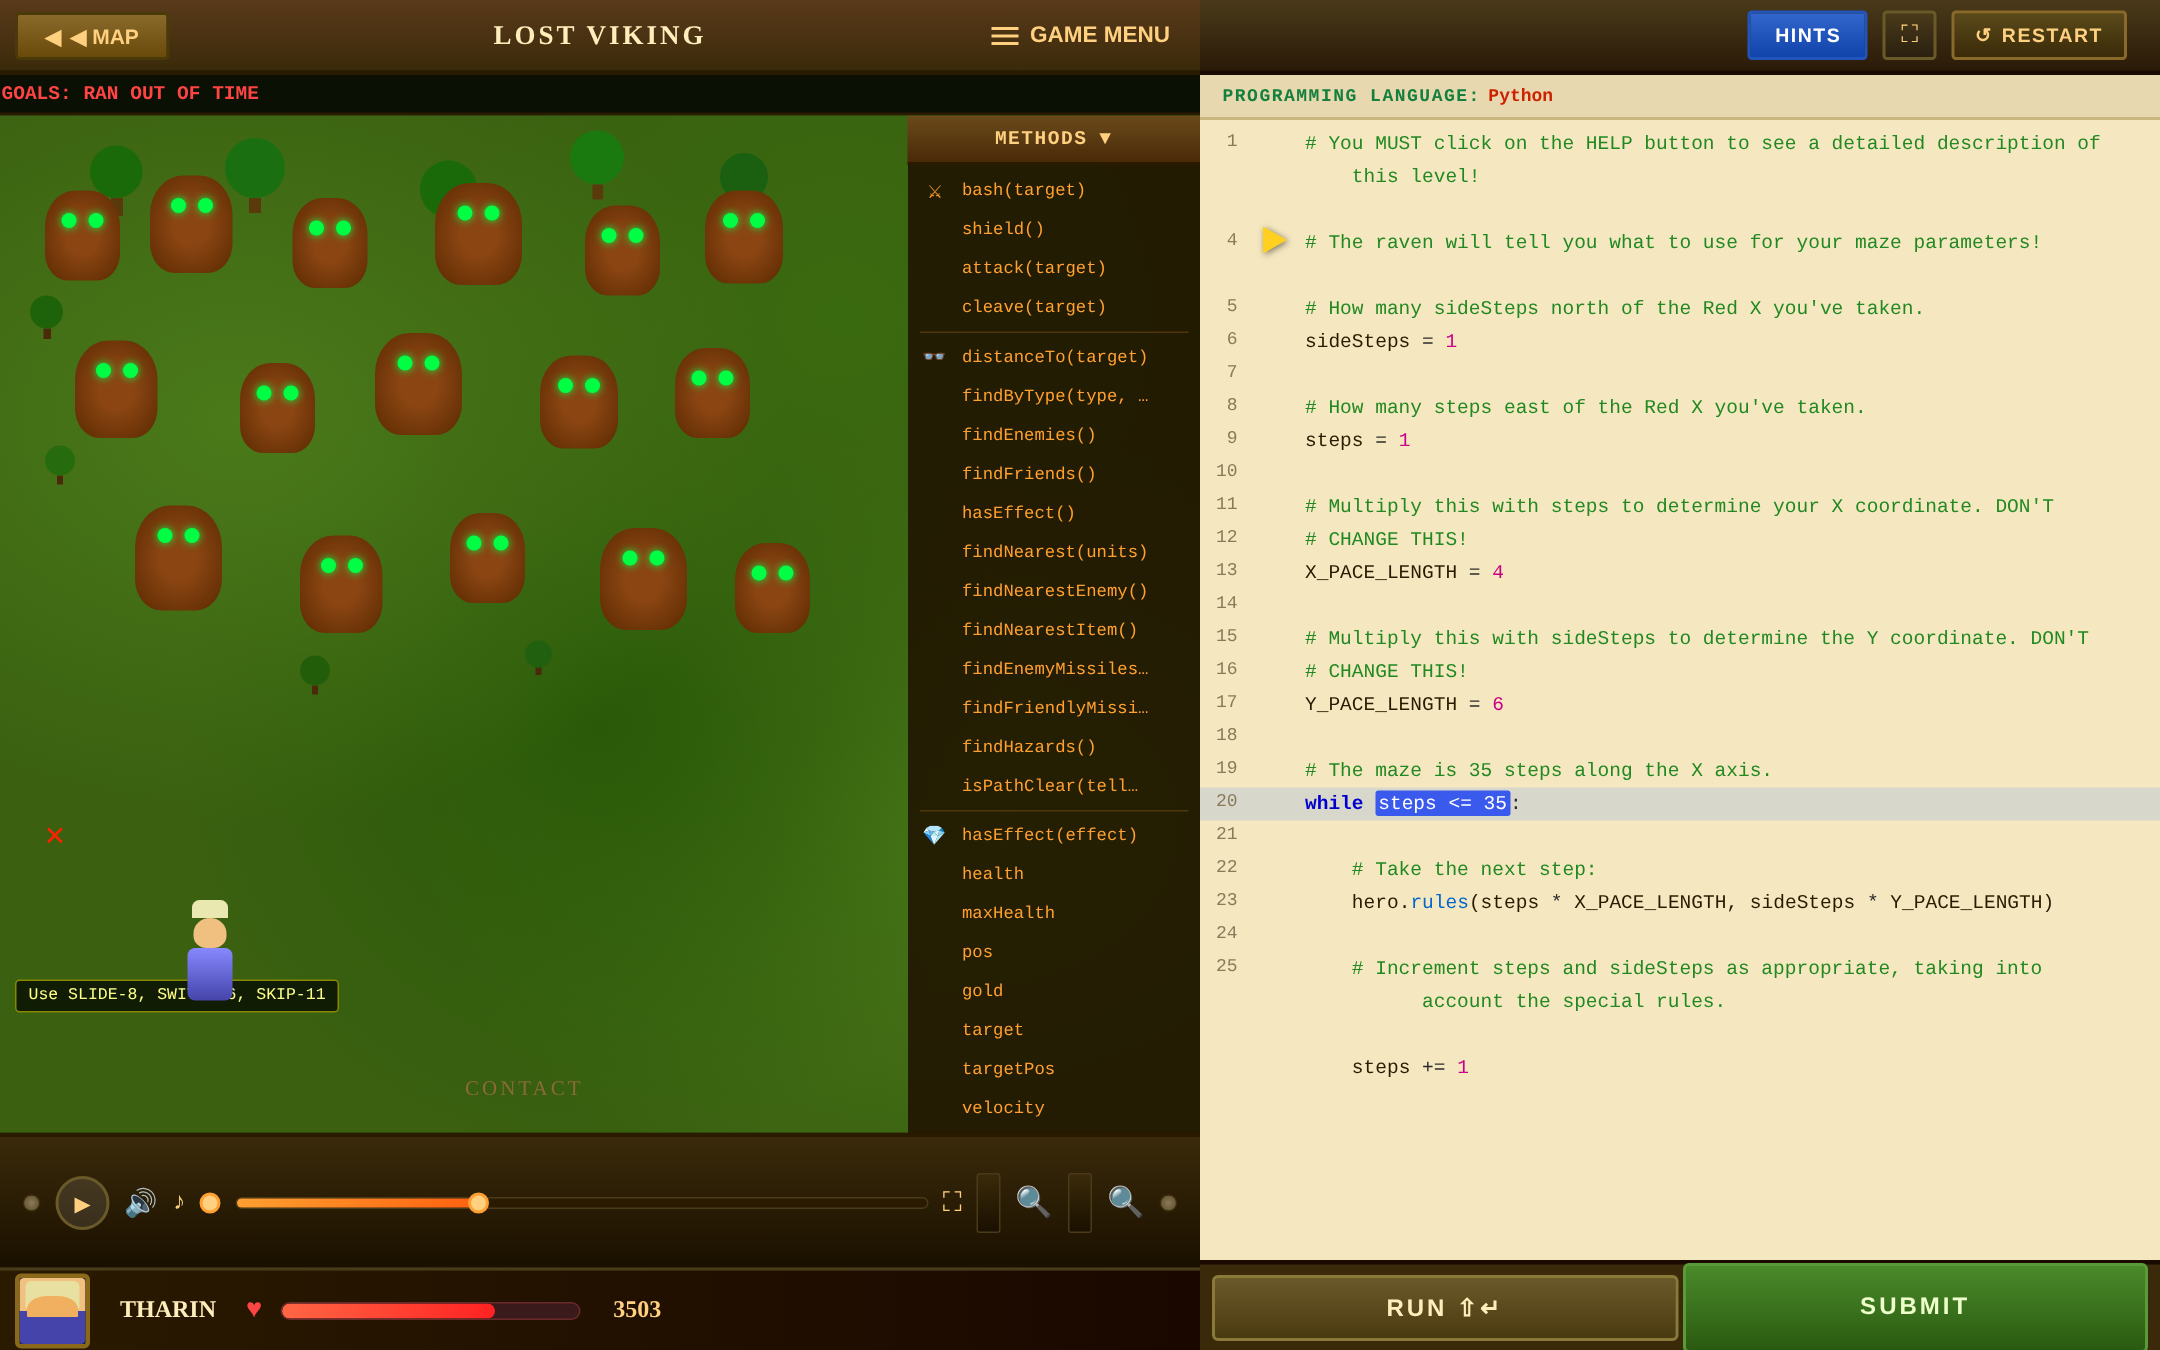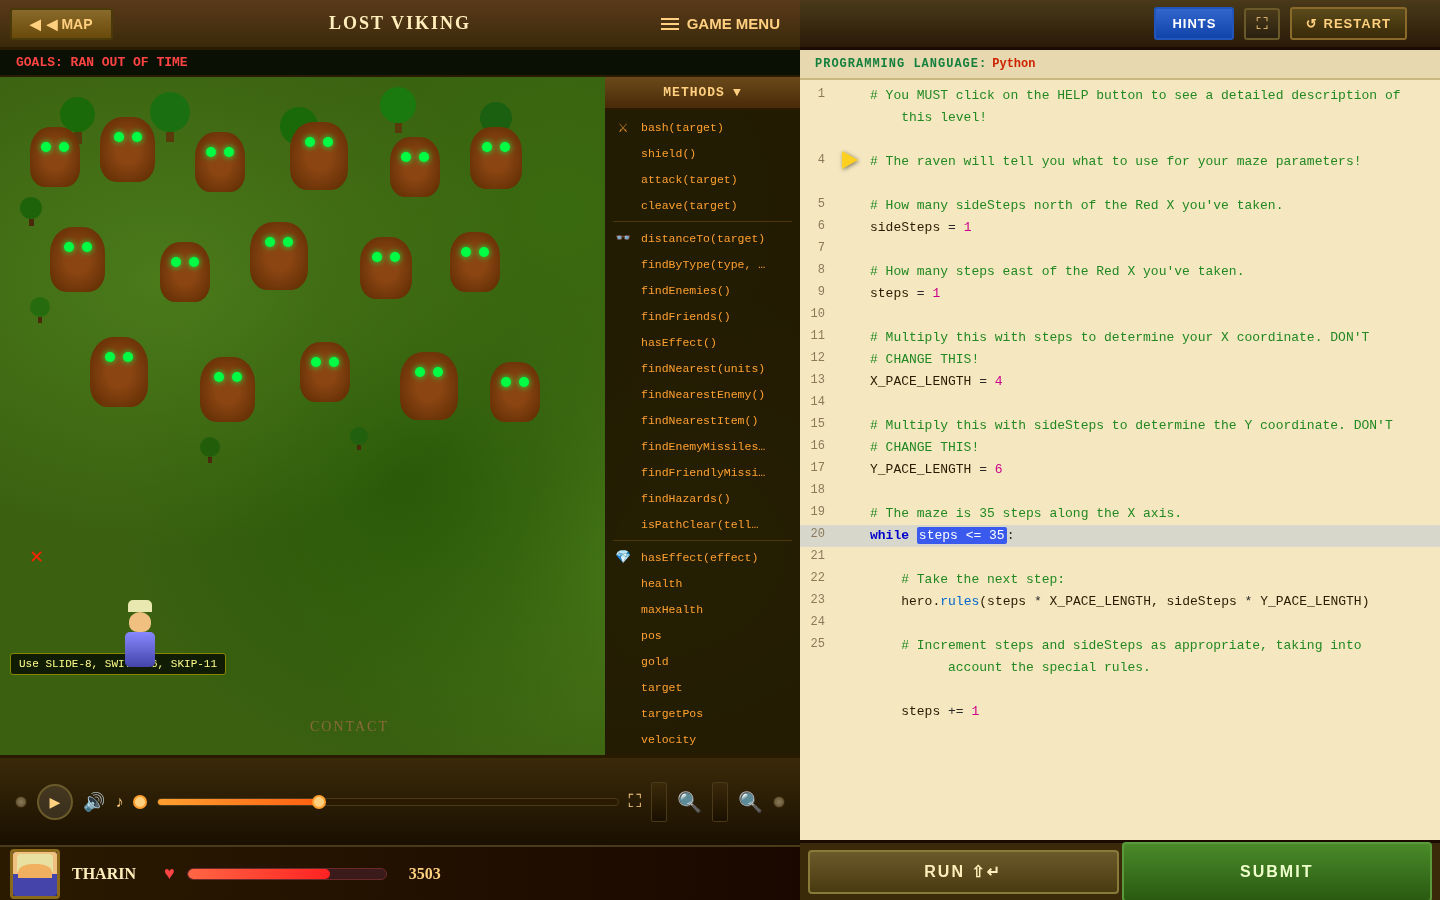--- a/index.html
+++ b/index.html
@@ -80,21 +80,21 @@
       background: #ffd080;
       display: block;
     }
 
     
     #goals-bar {
       background: rgba(0,0,0,0.6);
       color: #ff4444;
       font-size: 13px;
       font-weight: bold;
-      padding: 5px 16px;
+      padding: 5px 1px;
       border-bottom: 2px solid #2a1a00;
     }
 
     
     #game-area {
       flex: 1;
       position: relative;
       overflow: hidden;
       background: #3a5a1a;
     }
@@ -357,20 +357,21 @@
       background: linear-gradient(to bottom, #f0c080 50%, #4444aa 50%);
       border-radius: 3px;
       position: relative;
     }
     #hero-name {
       color: #ffeebb;
       font-size: 16px;
       font-weight: bold;
       font-family: Georgia, serif;
       min-width: 80px;
+      text-align: center;
     }
     #heart-icon {
       color: #ff4444;
       font-size: 18px;
     }
     #health-bar {
       flex: 1;
       height: 12px;
       background: #3a1a1a;
       border: 1px solid #6a2a2a;
@@ -416,21 +417,21 @@
     }
 
     
     #editor-top-bar {
       height: 50px;
       background: linear-gradient(to bottom, #4a3a1a, #2a1a08);
       border-bottom: 3px solid #1a0a00;
       display: flex;
       align-items: center;
       justify-content: flex-end;
-      padding: 0 33px;
+      padding: 0 22px;
       gap: 10px;
     }
     #hints-button {
       background: linear-gradient(to bottom, #3366cc, #1144aa);
       border: 2px solid #2255bb;
       color: white;
       font-size: 13px;
       font-weight: bold;
       padding: 7px 16px;
       cursor: pointer;

